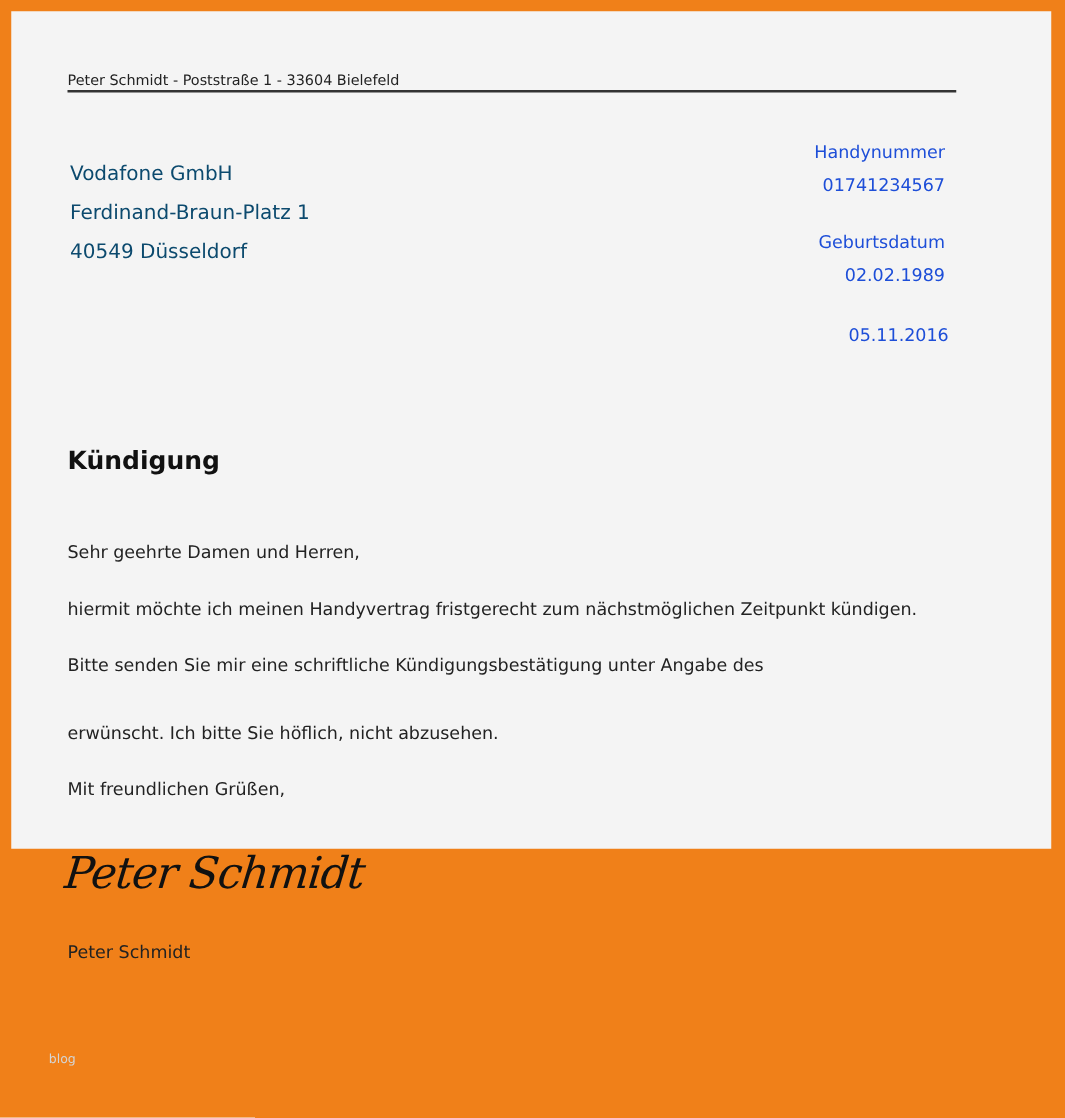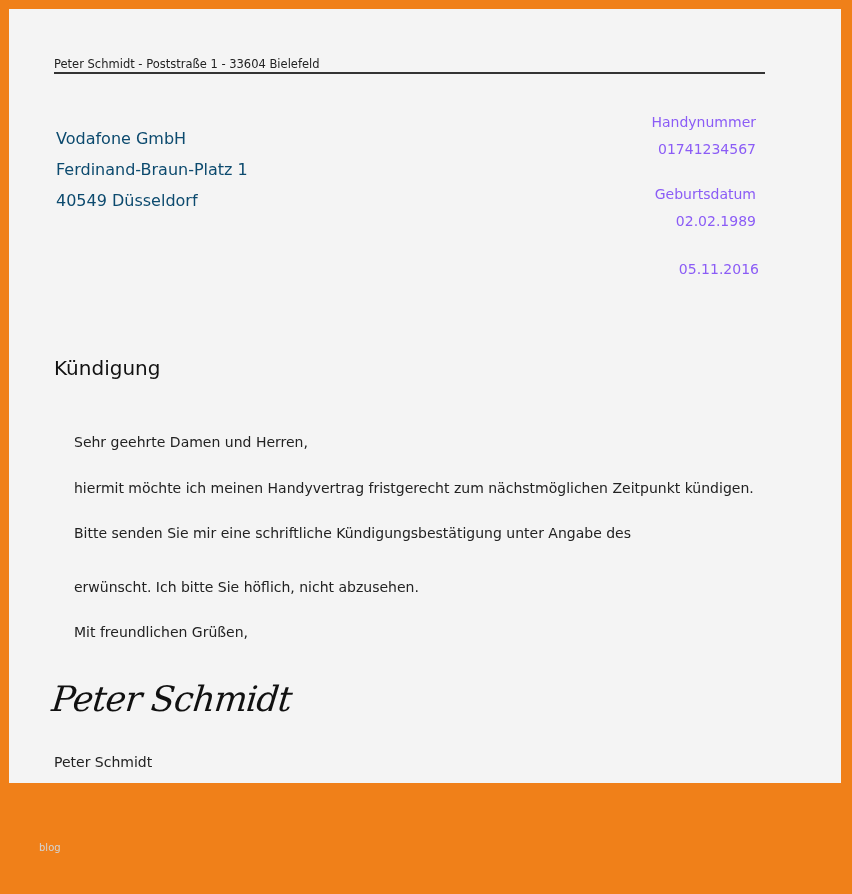--- a/index.html
+++ b/index.html
@@ -1,24 +1,24 @@
 <!DOCTYPE html>
 <html><head>
 <meta charset="utf-8">
 <style>
   html, body { margin:0; padding:0; }
   body { width:852px; height:894px; background:#f08019; position:relative; overflow:hidden; font-family:"DejaVu Sans", sans-serif; color:#1a1a1a; }
-  .page { position:absolute; left:9px; top:9px; width:832px; height:774px; background:#f4f4f4; }
+  .page { position:absolute; left:9px; top:9px; width:832px; height:670px; background:#f4f4f4; }
   .abs { position:absolute; white-space:nowrap; }
   .sender { left:45px; top:48px; font-size:11.5px; color:#222; }
   .sender-line { position:absolute; left:45px; top:63px; width:711px; height:1.5px; background:#333; }
   .recip { left:47px; font-size:16px; color:#0c4a6e; }
-  .right { right:85px; text-align:right; font-size:14px; color:#8b5cf6; }
-  .title { left:45px; top:347px; font-size:20px; font-weight:normal; color:#111; }
-  .body { left:45px; font-size:14px; color:#222;margin-left:20px; }
+  .right { right:85px; text-align:right; font-size:14px; color:#1d4ed8; }
+  .title { left:45px; top:347px; font-size:20px; font-weight:bold; color:#111; }
+  .body { left:45px; font-size:14px; color:#222; }
   .sig { left:43px; top:670px; font-family:"DejaVu Serif", serif; font-style:italic; font-size:35px; color:#111; letter-spacing:-1px; transform:skewX(-6deg); }
   .signame { left:45px; top:745px; font-size:14px; color:#222; }
   .watermark { left:30px; top:833px; font-size:10px; color:#d4d4d4;text-align:right; }
 </style>
 </head>
 <body>
 
 <div class="page">
   <div class="abs sender">Peter Schmidt - Poststraße 1 - 33604 Bielefeld</div>
   <div class="sender-line"></div>

